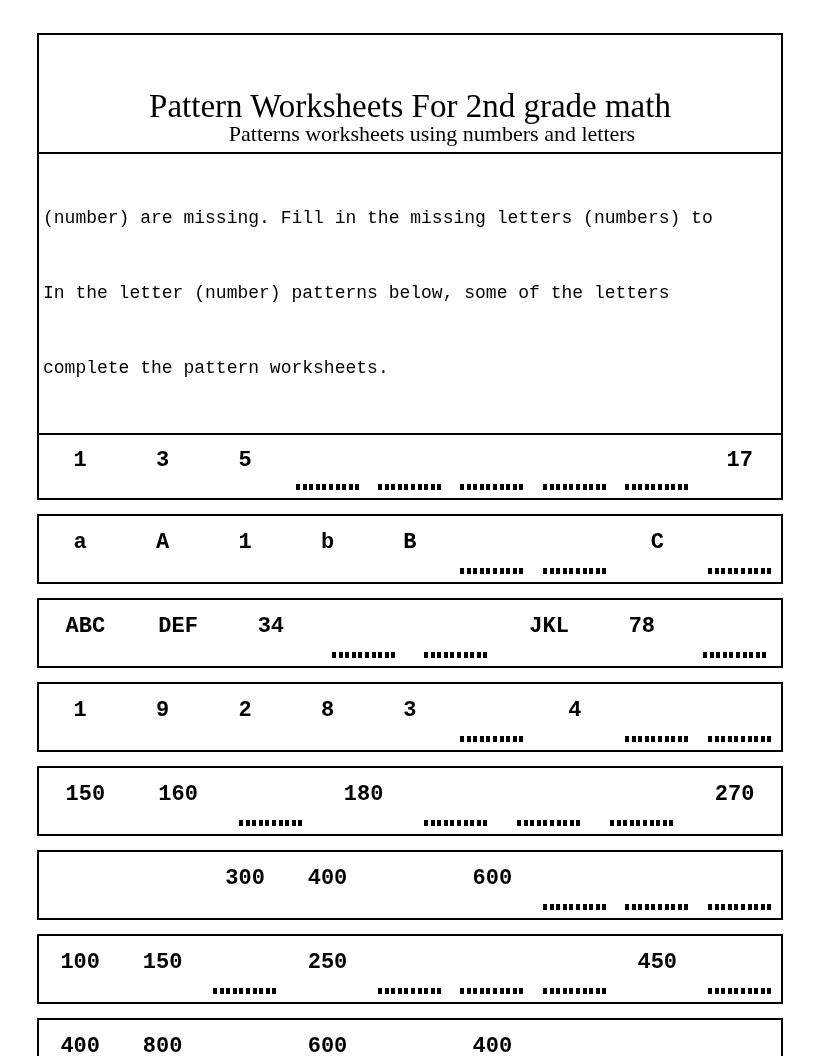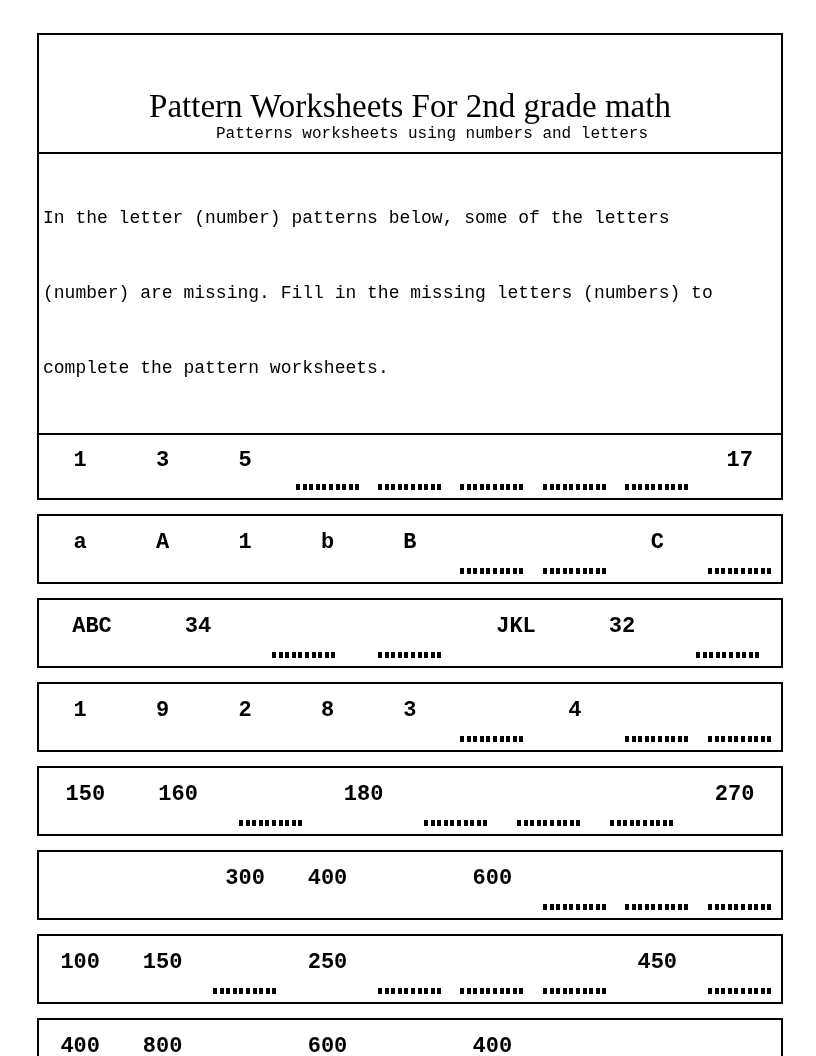--- a/index.html
+++ b/index.html
@@ -10,21 +10,21 @@
     font-family: "Liberation Serif", serif;
     color: #000;
     overflow: hidden;
   }
   .sheet { position: absolute; left: 37px; top: 33px; width: 746px; }
 
   .top-block { border: 2px solid #000; background: #fff; }
 
   .title-sec { border-bottom: 2px solid #000; text-align: center; padding: 8px 0 5px; }
   .title { font-family: "Liberation Serif", serif; font-weight: normal; font-size: 33px; line-height: 30px; margin-top: 48px; }
-  .subtitle { font-family: Liberation Mono, monospace; font-size: 16px; line-height: 26px; padding-left: 44px; }
+  .subtitle { font-family: Liberation Serif, serif; font-size: 22px; line-height: 26px; padding-left: 44px; }
 
   .instr {
     border-bottom: 2px solid #000;
     font-family: "Liberation Mono", "DejaVu Sans Mono", monospace;
     font-size: 18px; line-height: 25px;
     padding: 2px 4px;
     white-space: pre;
   }
   .u { }
 
@@ -54,22 +54,22 @@
 <body>
 
 <div class="sheet">
 
   <div class="top-block">
     <div class="title-sec">
       <div class="title">Pattern Worksheets For 2nd grade math</div>
       <div class="subtitle">Patterns worksheets using numbers and letters</div>
     </div>
     <div class="instr">
+      <div>(number) are missing. Fill in the missing letters (numbers) to</div>
       <div>In the letter (number) patterns below, some of the letters</div>
-      <div>(number) are missing. Fill in the missing letters (numbers) to</div>
       <div><span>complete the </span><span class="u">pattern worksheets</span><span>.</span></div>
     </div>
     <div class="rowcells first-row" id="row-first">
         <div class="cell">
           <span class="num">1</span>
         </div>
         <div class="cell">
           <span class="num">3</span>
         </div>
         <div class="cell">
@@ -127,33 +127,36 @@
             <div class="dash"></div>
           </div>
         </div>
       </div>
       <div class="row-box">
         <div class="rowcells">
           <div class="cell">
             <span class="num">ABC</span>
           </div>
           <div class="cell">
+            <span class="num">DEF</span>
+          </div>
+          <div class="cell">
             <span class="num">34</span>
           </div>
           <div class="cell blankcell">
             <div class="dash"></div>
           </div>
           <div class="cell blankcell">
             <div class="dash"></div>
           </div>
           <div class="cell">
             <span class="num">JKL</span>
           </div>
           <div class="cell">
-            <span class="num">32</span>
+            <span class="num">78</span>
           </div>
           <div class="cell blankcell">
             <div class="dash"></div>
           </div>
         </div>
       </div>
       <div class="row-box">
         <div class="rowcells">
           <div class="cell">
             <span class="num">1</span>

